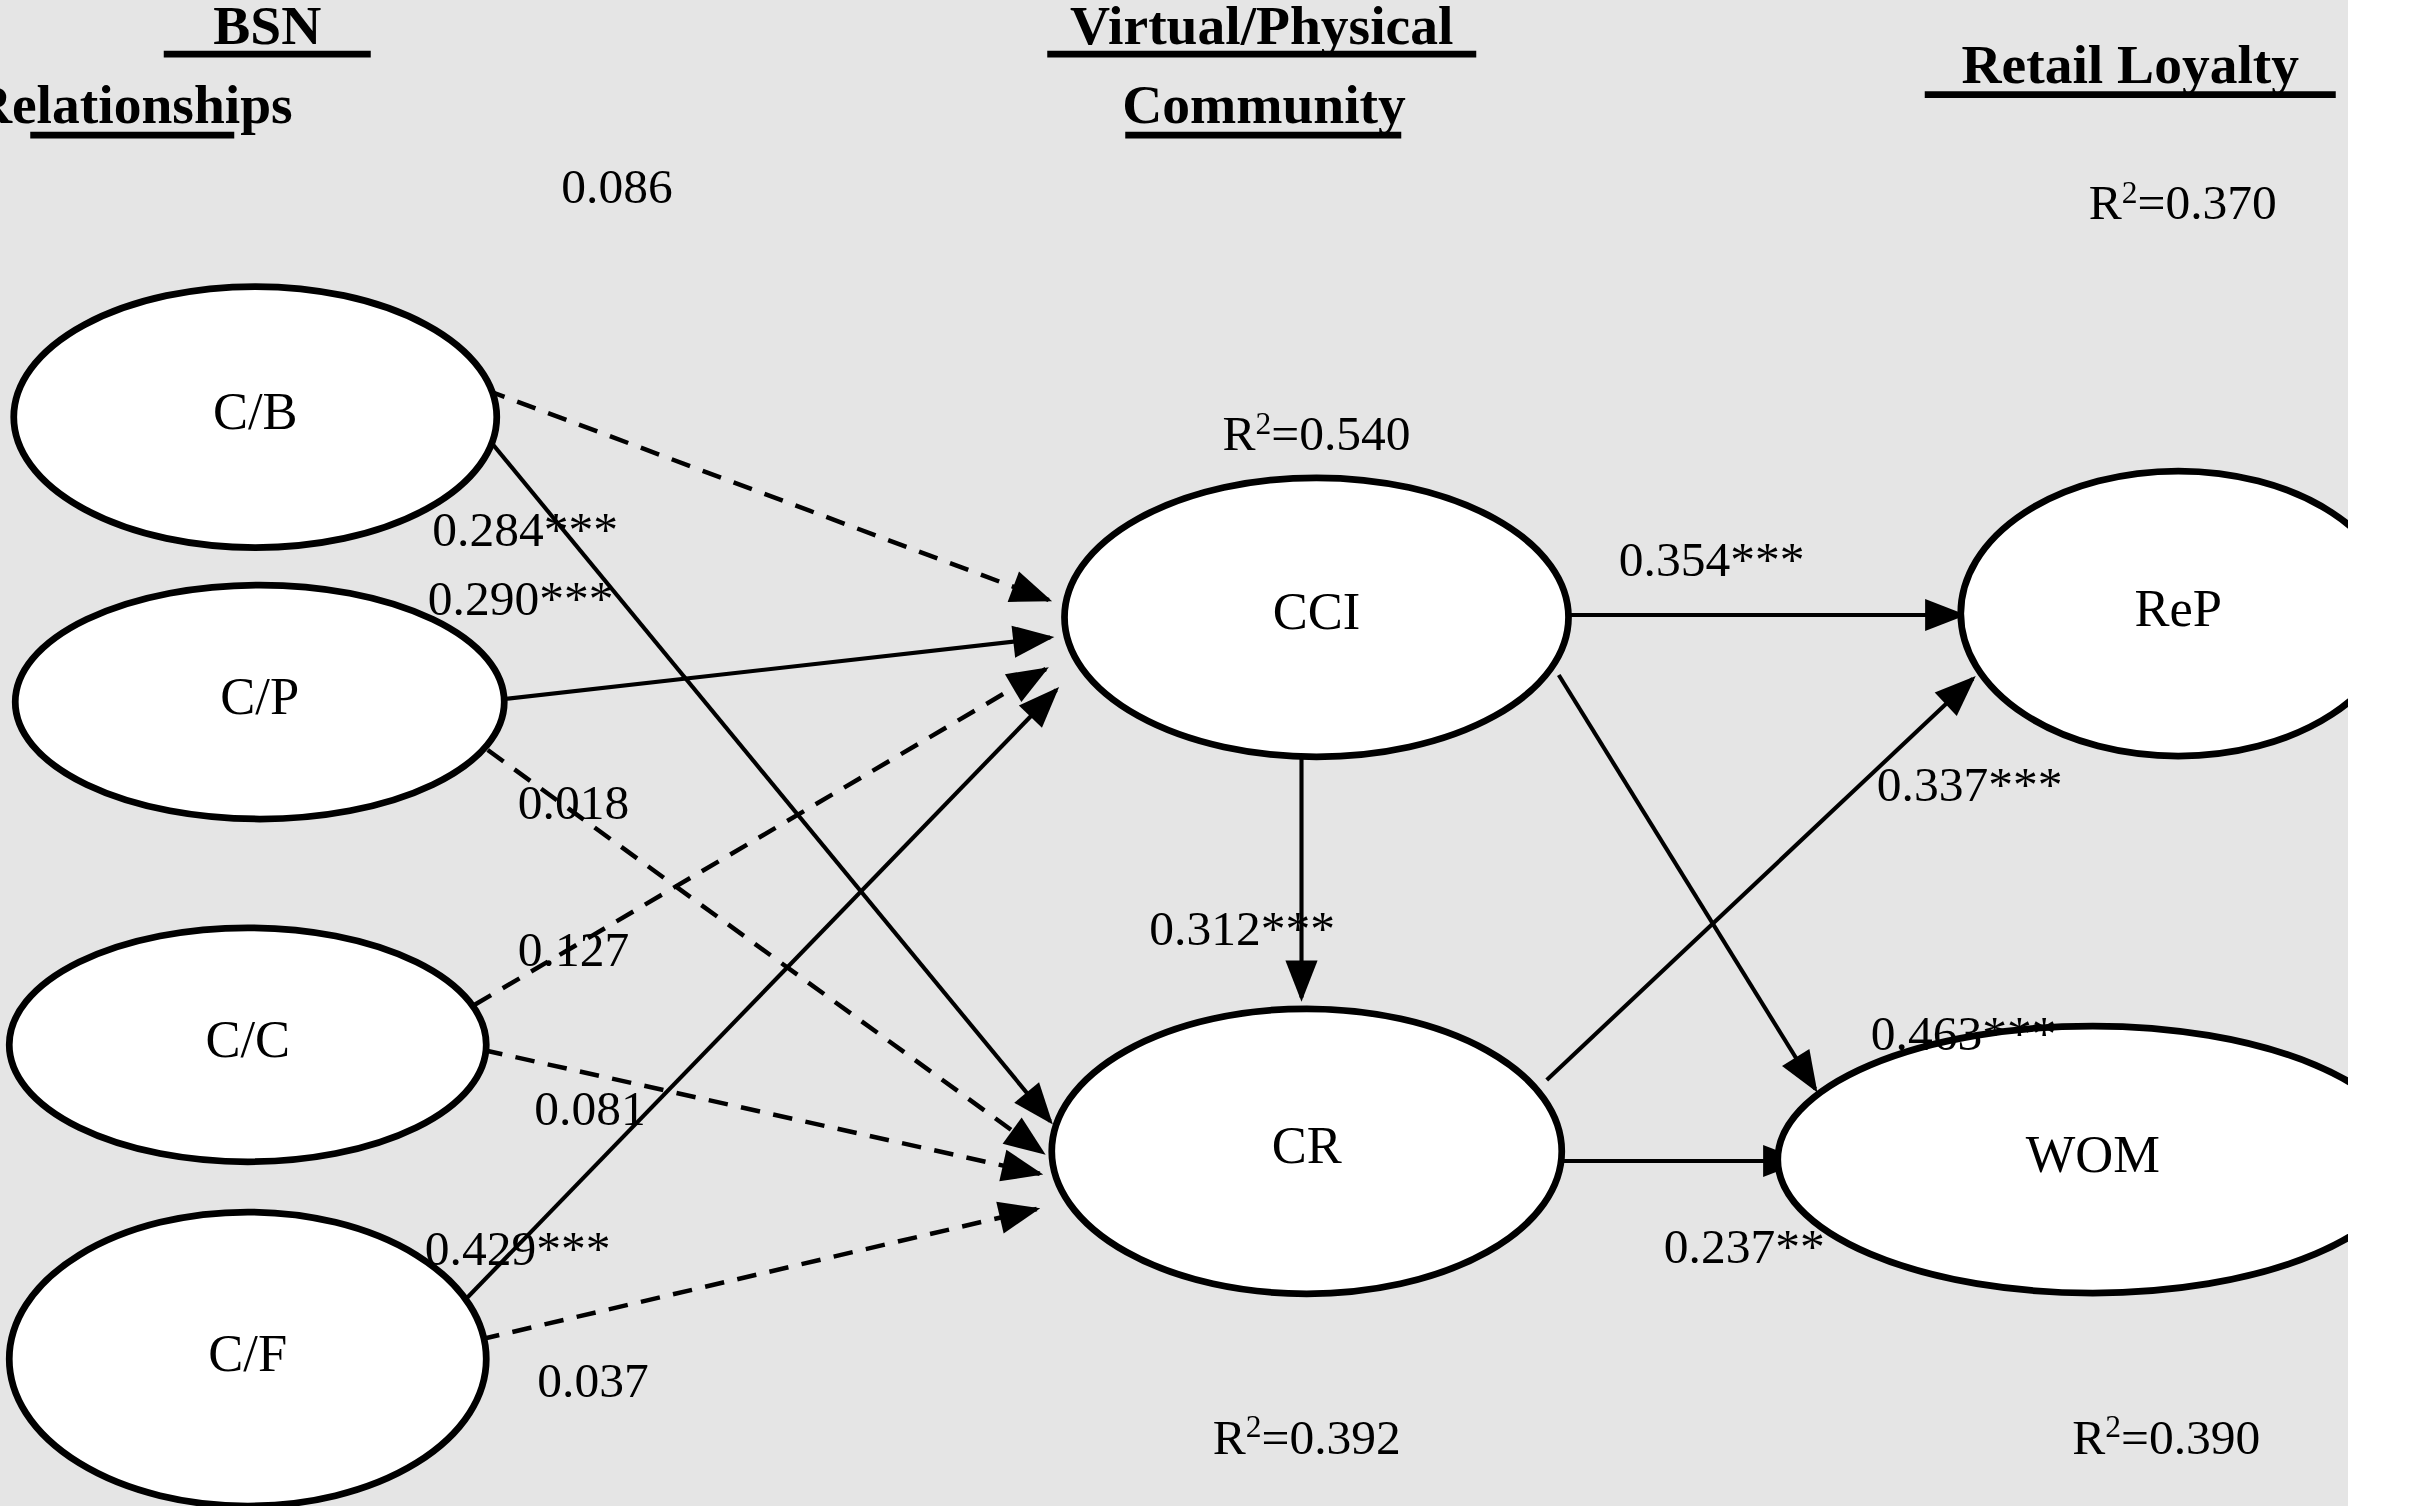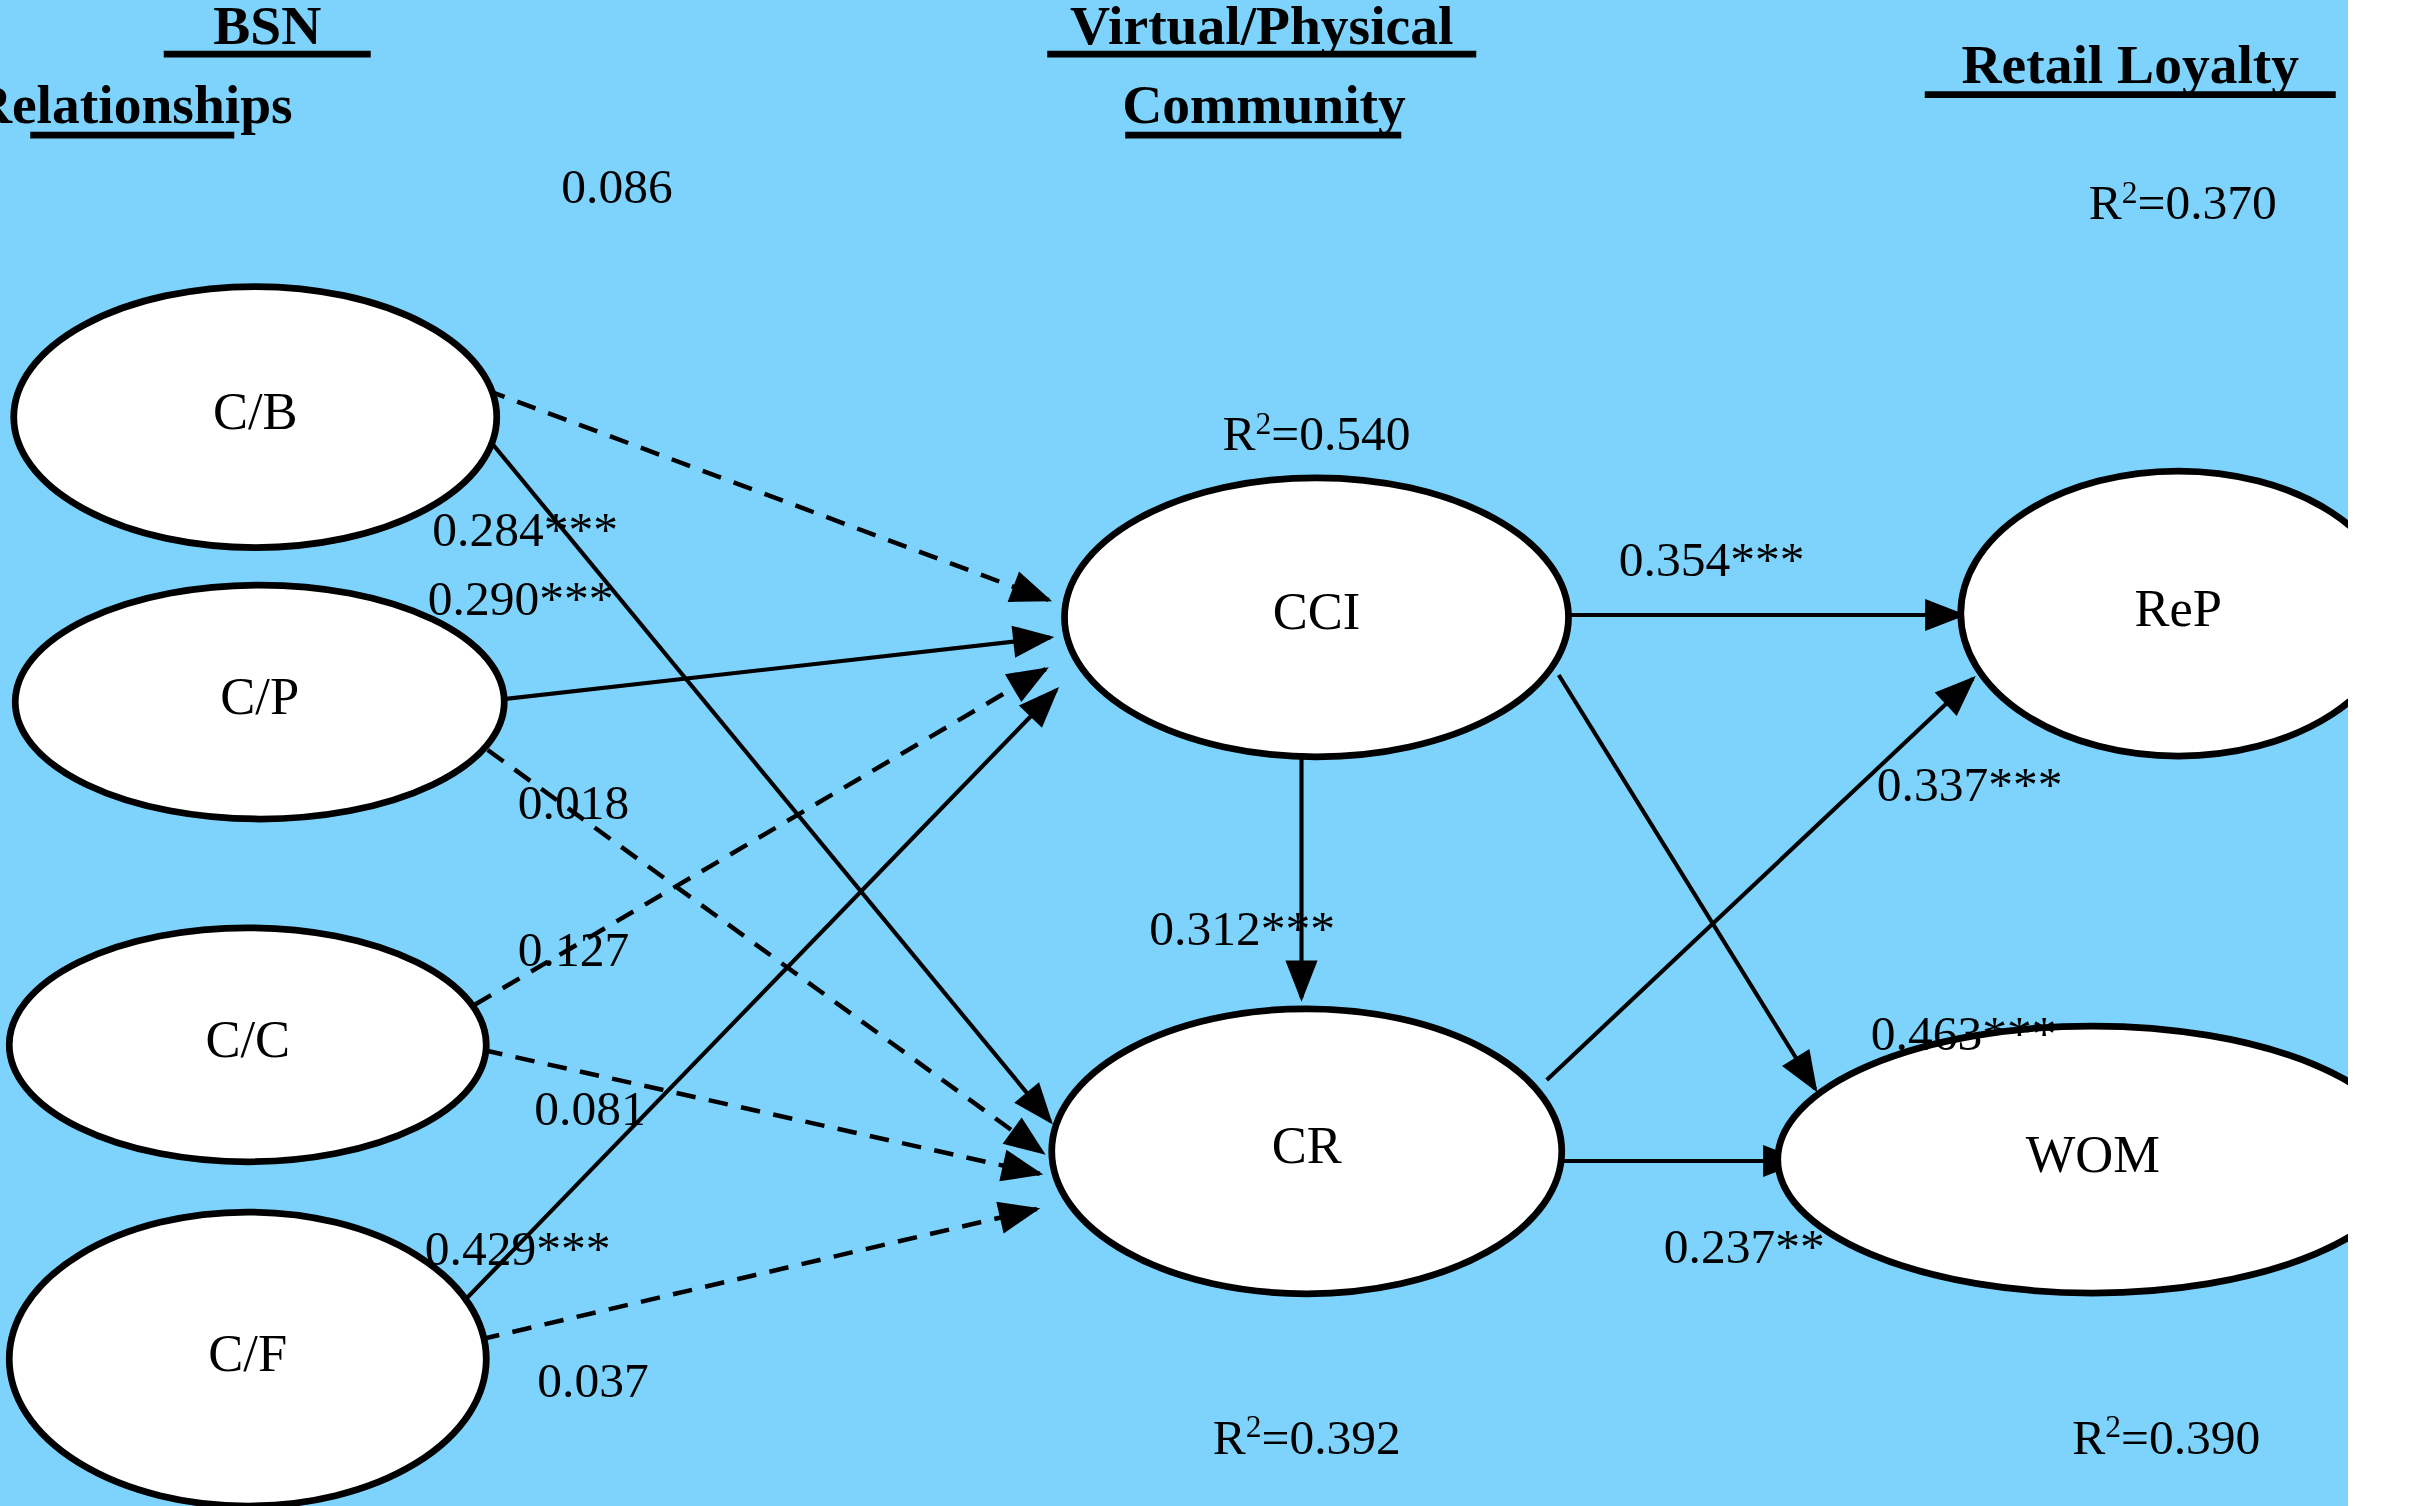--- a/index.html
+++ b/index.html
@@ -4,21 +4,21 @@
 <style>
   html, body {
     margin: 0;
     padding: 0;
     background: #ffffff;
   }
   #canvas {
     position: relative;
     width: 2348px;
     height: 1506px;
-    background: #7dd3fc;
+    background: #e5e5e5;
     overflow: hidden;
     font-family: "Liberation Serif", "DejaVu Serif", serif;
   }
   svg.layer {
     position: absolute;
     left: 0;
     top: 0;
     width: 2426px;
     height: 1506px;
   }

